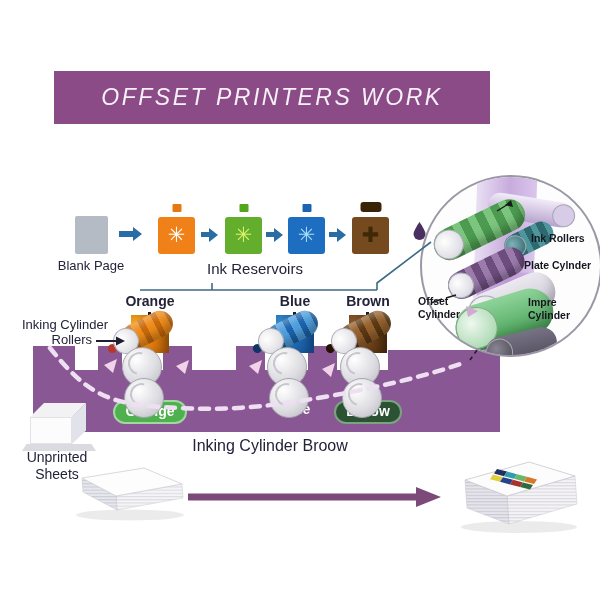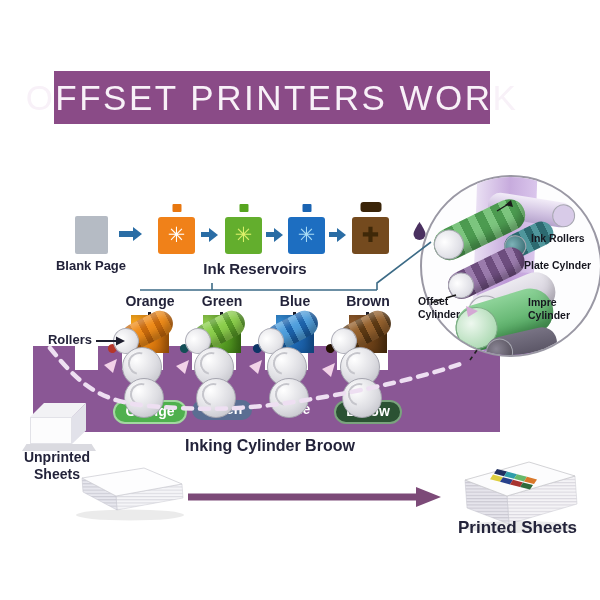--- a/index.html
+++ b/index.html
@@ -2,25 +2,25 @@
 <html><head>
 <meta charset="utf-8">
 <style>
   html,body{margin:0;padding:0;background:#fff;}
   .stage{position:relative;width:600px;height:600px;background:#ffffff;overflow:hidden;
          font-family:"Liberation Sans",sans-serif;color:#26263a;}
 
   
   .banner{position:absolute;left:54px;top:71px;width:436px;height:53px;background:#8a4b87;
           display:flex;align-items:center;justify-content:center;z-index:3;}
-  .banner span{color:#f8f1f8;font-size:35px;font-weight:400;letter-spacing:2.5px;white-space:nowrap;}
+  .banner span{color:#f8f1f8;font-size:23px;font-weight:400;letter-spacing:2.5px;white-space:nowrap;font-style:italic;}
 
   
   .blank-page{position:absolute;left:75px;top:216px;width:33px;height:38px;background:#b5bbc4;border-radius:2px;z-index:3;}
-  .lbl{position:absolute;font-weight:bold;color:#23233a;text-align:center;z-index:3;}
+  .lbl{position:absolute;font-weight:normal;color:#23233a;text-align:center;z-index:3;}
   .blank-page-lbl{left:52px;top:258px;width:78px;font-size:13px;}
   .reservoirs-lbl{left:175px;top:260px;width:160px;font-size:15px;}
 
   .flow-arrow{position:absolute;height:5px;background:#2a6da5;z-index:3;}
   .flow-arrow::after{content:"";position:absolute;right:-9px;top:50%;transform:translateY(-50%);
      border-left:9px solid #2a6da5;border-top:7px solid transparent;border-bottom:7px solid transparent;}
   .fa1{left:119px;top:231px;width:14px;height:6px;}
   .fa2{left:201px;top:232px;width:8px;}
   .fa3{left:266px;top:232px;width:8px;}
   .fa4{left:329px;top:232px;width:8px;}
@@ -195,35 +195,20 @@
       <span class="cyl-body c-orange"></span>
       <span class="cyl-face"></span>
       <span class="cyl-nub n-orange"></span>
     </div>
     <div class="roller r1"></div>
     <div class="roller r2"></div>
     <div class="u-badge">
         <span class="pill b0">Orange</span>
       </div>
   </div>
-  <div class="unit un1">
-    <div class="u-label">Green</div>
-    <div class="u-tick"></div>
-    <div class="u-panel p-green"></div>
-    <div class="u-cyl">
-      <span class="cyl-body c-green"></span>
-      <span class="cyl-face"></span>
-      <span class="cyl-nub n-green"></span>
-    </div>
-    <div class="roller r1"></div>
-    <div class="roller r2"></div>
-    <div class="u-badge">
-        <span class="pill b1">Green</span>
-      </div>
-  </div>
   <div class="unit un2">
     <div class="u-label">Blue</div>
     <div class="u-tick"></div>
     <div class="u-panel p-blue"></div>
     <div class="u-cyl">
       <span class="cyl-body c-blue"></span>
       <span class="cyl-face"></span>
       <span class="cyl-nub n-blue"></span>
     </div>
     <div class="roller r1"></div>
@@ -241,20 +226,21 @@
       <span class="cyl-face"></span>
       <span class="cyl-nub n-brown"></span>
     </div>
     <div class="roller r1"></div>
     <div class="roller r2"></div>
     <div class="u-badge">
         <span class="pill b3">Broow</span>
       </div>
   </div>
 
+  <div class="lbl ink-l1">Inking Cylinder</div>
   <div class="lbl ink-l2">Rollers</div>
   <div class="lbl ink-bottom">Inking Cylinder Broow</div>
 
   <div class="inset">
     <div class="inset-clip">
       <div class="band"></div>
       <div class="band2"></div>
       <div class="icyl damp">
           <span class="iface"></span>
         </div>
@@ -337,21 +323,20 @@
     <polygon points="18,30 82,12 128,26 60,46" fill="#fcfcfd" stroke="#c8c8cc" stroke-width="0.8"></polygon>
     <polygon points="50,19 60,21.6 57,26.2 47,23.6" fill="#203061"></polygon>
     <polygon points="60,21.6 70,24.2 67,28.8 57,26.2" fill="#2f9daa"></polygon>
     <polygon points="70,24.2 80,26.8 77,31.4 67,28.8" fill="#68b86a"></polygon>
     <polygon points="80,26.8 90,29.4 87,34 77,31.4" fill="#d9782a"></polygon>
     <polygon points="46,24.6 56,27.2 53,31.8 43,29.2" fill="#decf3f"></polygon>
     <polygon points="56,27.2 66,29.8 63,34.4 53,31.8" fill="#27418c"></polygon>
     <polygon points="66,29.8 76,32.4 73,37 63,34.4" fill="#a8322f"></polygon>
     <polygon points="76,32.4 86,35 83,39.6 73,37" fill="#2f6b3c"></polygon>
   </svg>
-  <div class="lbl prn-lbl">Printed Sheets</div>
 
   <svg class="overlay" viewBox="0 0 600 600">
 
     <path d="M140,290 H377 M212,290 V283 M377,290 V283 L431,242" fill="none" stroke="#3c6b86" stroke-width="1.6"></path>
 
     <path d="M96,341 H116" stroke="#1f1f2f" stroke-width="2" fill="none"></path>
     <polygon points="116,336.5 125,341 116,345.5" fill="#1f1f2f"></polygon>
 
     <path d="M50,348 C80,385 100,402 150,406 C220,412 262,408 330,396 C390,385 432,374 466,362" fill="none" stroke="#eedff2" stroke-width="4.5" stroke-linecap="round" stroke-dasharray="9 8"></path>
 

